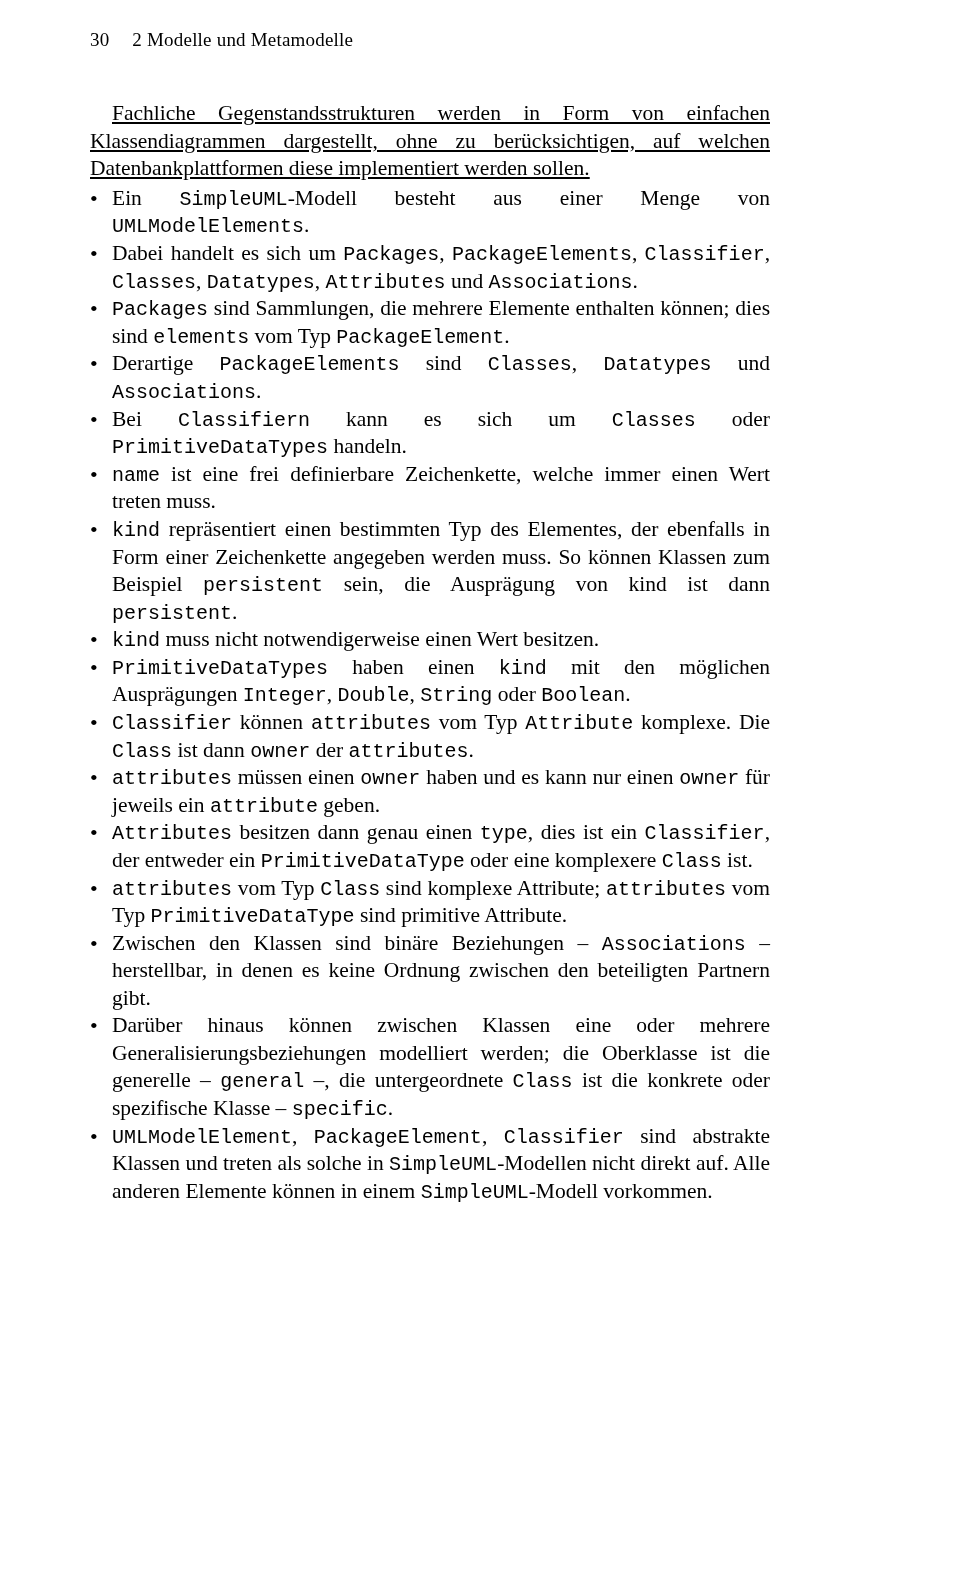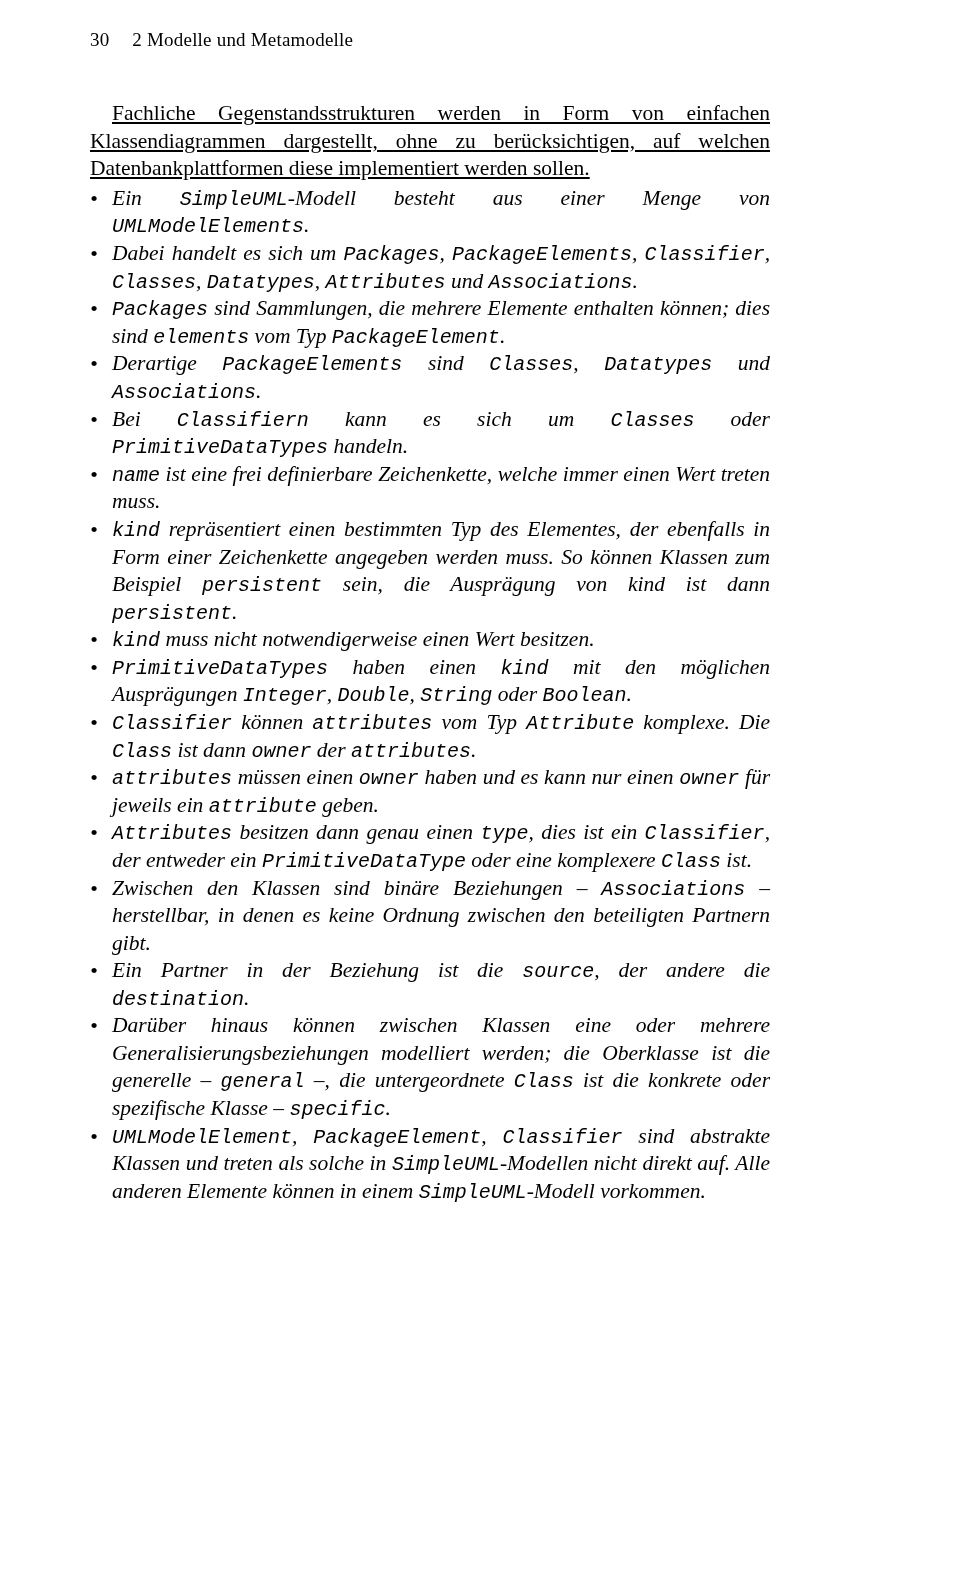--- a/index.html
+++ b/index.html
@@ -34,21 +34,20 @@
   ul.bullets {
     list-style: none;
     margin: 0;
     padding: 0;
   }
   ul.bullets > li {
     position: relative;
     padding-left: 22px;
     text-align: justify;
     margin: 0;
-    font-style: italic;
   }
   ul.bullets > li::before {
     content: "\2022";
     position: absolute;
     left: 0;
     top: 0;
     font-size: 22px;
     line-height: 1.28;
   }
   .code {
@@ -78,19 +77,19 @@
       <li><span class="code">Packages</span><span> sind Sammlungen, die mehrere Elemente enthalten können; dies sind </span><span class="code">elements</span><span> vom Typ </span><span class="code">PackageElement</span><span>.</span></li>
       <li class="justify-wide"><span>Derartige </span><span class="code">PackageElements</span><span> sind </span><span class="code">Classes</span><span>, </span><span class="code">Datatypes</span><span> und </span><span class="code">Associations</span><span>.</span></li>
       <li><span>Bei </span><span class="code">Classifiern</span><span> kann es sich um </span><span class="code">Classes</span><span> oder </span><span class="code">PrimitiveDataTypes</span><span> handeln.</span></li>
       <li><span class="code">name</span><span> ist eine frei definierbare Zeichenkette, welche immer einen Wert treten muss.</span></li>
       <li><span class="code">kind</span><span> repräsentiert einen bestimmten Typ des Elementes, der ebenfalls in Form einer Zeichenkette angegeben werden muss. So können Klassen zum Beispiel </span><span class="code">persistent</span><span> sein, die Ausprägung von kind ist dann </span><span class="code">persistent</span><span>.</span></li>
       <li><span class="code">kind</span><span> muss nicht notwendigerweise einen Wert besitzen.</span></li>
       <li><span class="code">PrimitiveDataTypes</span><span> haben einen </span><span class="code">kind</span><span> mit den möglichen Ausprägungen </span><span class="code">Integer</span><span>, </span><span class="code">Double</span><span>, </span><span class="code">String</span><span> oder </span><span class="code">Boolean</span><span>.</span></li>
       <li><span class="code">Classifier</span><span> können </span><span class="code">attributes</span><span> vom Typ </span><span class="code">Attribute</span><span>  komplexe. Die </span><span class="code">Class</span><span> ist dann </span><span class="code">owner</span><span> der </span><span class="code">attributes</span><span>.</span></li>
       <li><span class="code">attributes</span><span> müssen einen </span><span class="code">owner</span><span> haben und es kann nur einen </span><span class="code">owner</span><span> für jeweils ein </span><span class="code">attribute</span><span> geben.</span></li>
       <li><span class="code">Attributes</span><span> besitzen dann genau einen </span><span class="code">type</span><span>, dies ist ein </span><span class="code">Classifier</span><span>, der entweder ein </span><span class="code">PrimitiveDataType</span><span> oder eine komplexere </span><span class="code">Class</span><span> ist.</span></li>
+      <li><span class="code">attributes</span><span> vom Typ </span><span class="code">Class</span><span> sind komplexe Attribute; </span><span class="code">attributes</span><span> vom Typ </span><span class="code">PrimitiveDataType</span><span>  sind primitive Attribute.</span></li>
       <li><span>Zwischen den Klassen sind binäre Beziehungen – </span><span class="code">Associations</span><span>  – herstellbar, in denen es keine Ordnung zwischen den beteiligten Partnern gibt.</span></li>
-      <li><span>Ein Partner in der Beziehung ist die </span><span class="code">source</span><span>, der andere die </span><span class="code">destination</span><span>.</span></li>
       <li><span>Darüber hinaus können zwischen Klassen eine oder mehrere Generalisierungsbeziehungen modelliert werden; die Oberklasse ist die generelle – </span><span class="code">general</span><span> –, die untergeordnete </span><span class="code">Class</span><span> ist die konkrete oder spezifische Klasse – </span><span class="code">specific</span><span>.</span></li>
       <li><span class="code">UMLModelElement</span><span>, </span><span class="code">PackageElement</span><span>, </span><span class="code">Classifier</span><span> sind abstrakte Klassen und treten als solche in </span><span class="code">SimpleUML</span><span>-Modellen nicht direkt auf. Alle anderen Elemente können in einem </span><span class="code">SimpleUML</span><span>-Modell vorkommen.</span></li>
     </ul>
 
 </div>
 
 </body></html>

